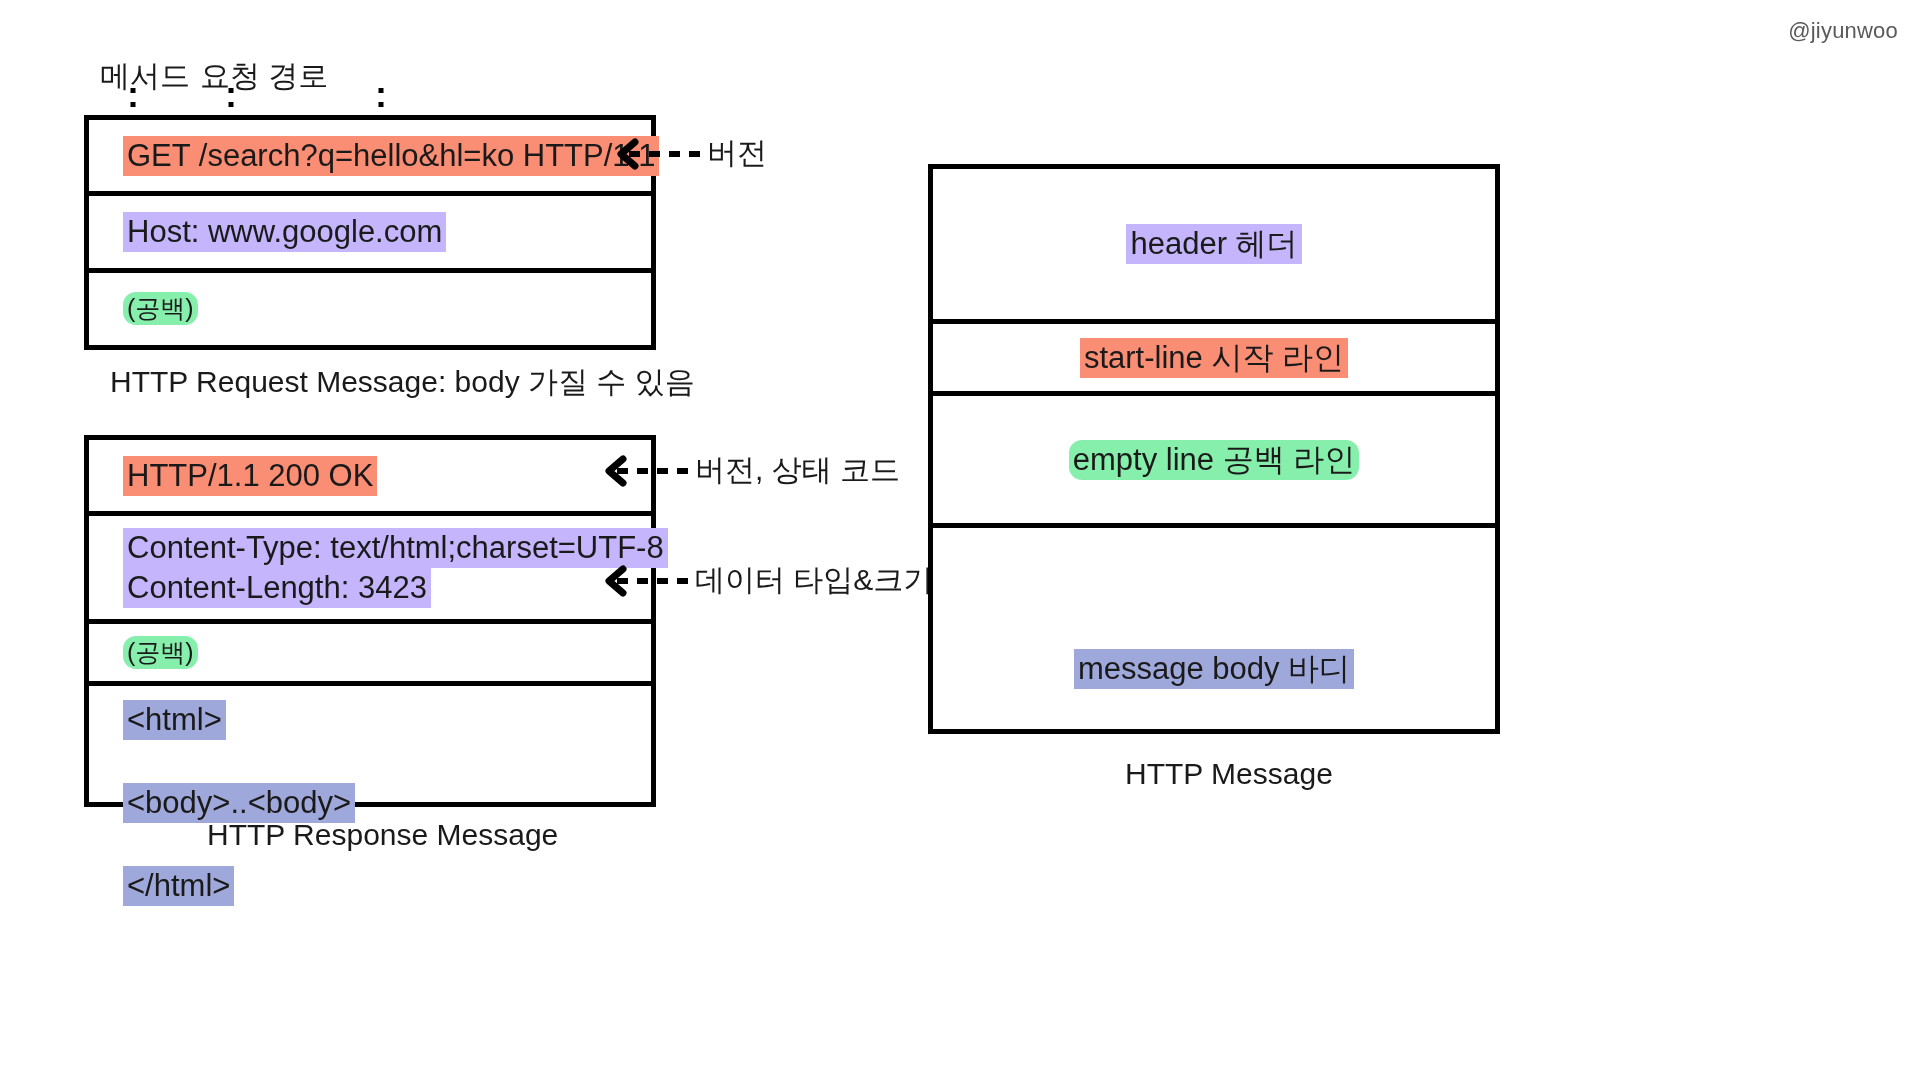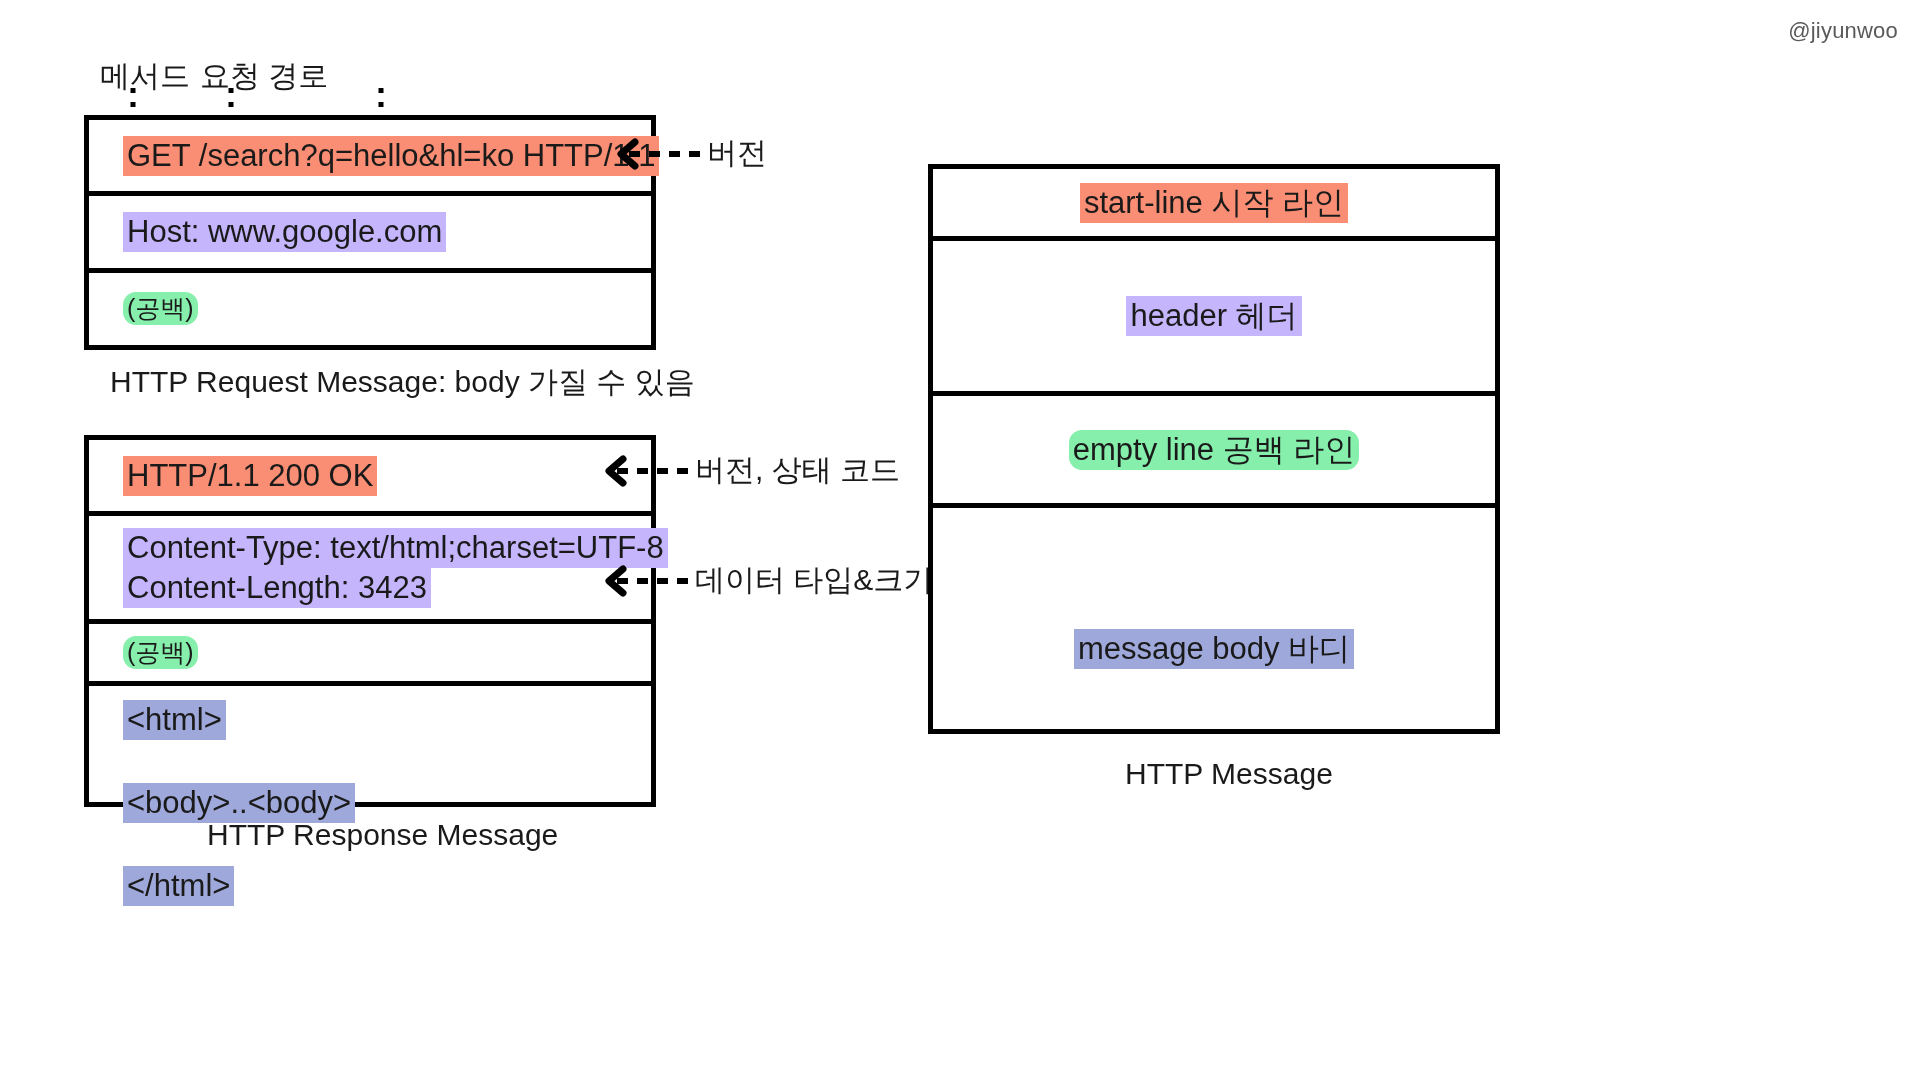--- a/index.html
+++ b/index.html
@@ -143,27 +143,27 @@
     <svg width="92" height="34">
       <polyline points="22,5 8,17 22,29" fill="none" stroke="#000" stroke-width="7" stroke-linecap="round" stroke-linejoin="round"></polyline>
       <line x1="16" y1="17" x2="90" y2="17" stroke="#000" stroke-width="6" stroke-dasharray="11 9"></line>
     </svg>
     <span class="txt">데이터 타입&amp;크기</span>
   </div>
 
   <div class="caption" style="left:207px; top:818px;">HTTP Response Message</div>
 
   <div class="msgbox" style="left:928px; top:164px; width:572px; height:570px;">
+    <div class="msgrow center" style="height:155px;">
+      <div class="line"><span class="hl hl-amber">header 헤더</span></div>
+    </div>
     <div class="msgrow center" style="height:72px;">
       <div class="line"><span class="hl hl-red">start-line 시작 라인</span></div>
     </div>
-    <div class="msgrow center" style="height:155px;">
-      <div class="line"><span class="hl hl-amber">header 헤더</span></div>
-    </div>
-    <div class="msgrow center" style="height:112px;">
+    <div class="msgrow center" style="height:132px;">
       <div class="line"><span class="hl hl-green">empty line 공백 라인</span></div>
     </div>
     <div class="msgrow center last" style="height:221px;">
       <div class="line" style="margin-top:60px;"><span class="hl hl-blue">message body 바디</span></div>
     </div>
   </div>
 
   <div class="caption" style="left:1125px; top:757px;">HTTP Message</div>
 
 </div>

